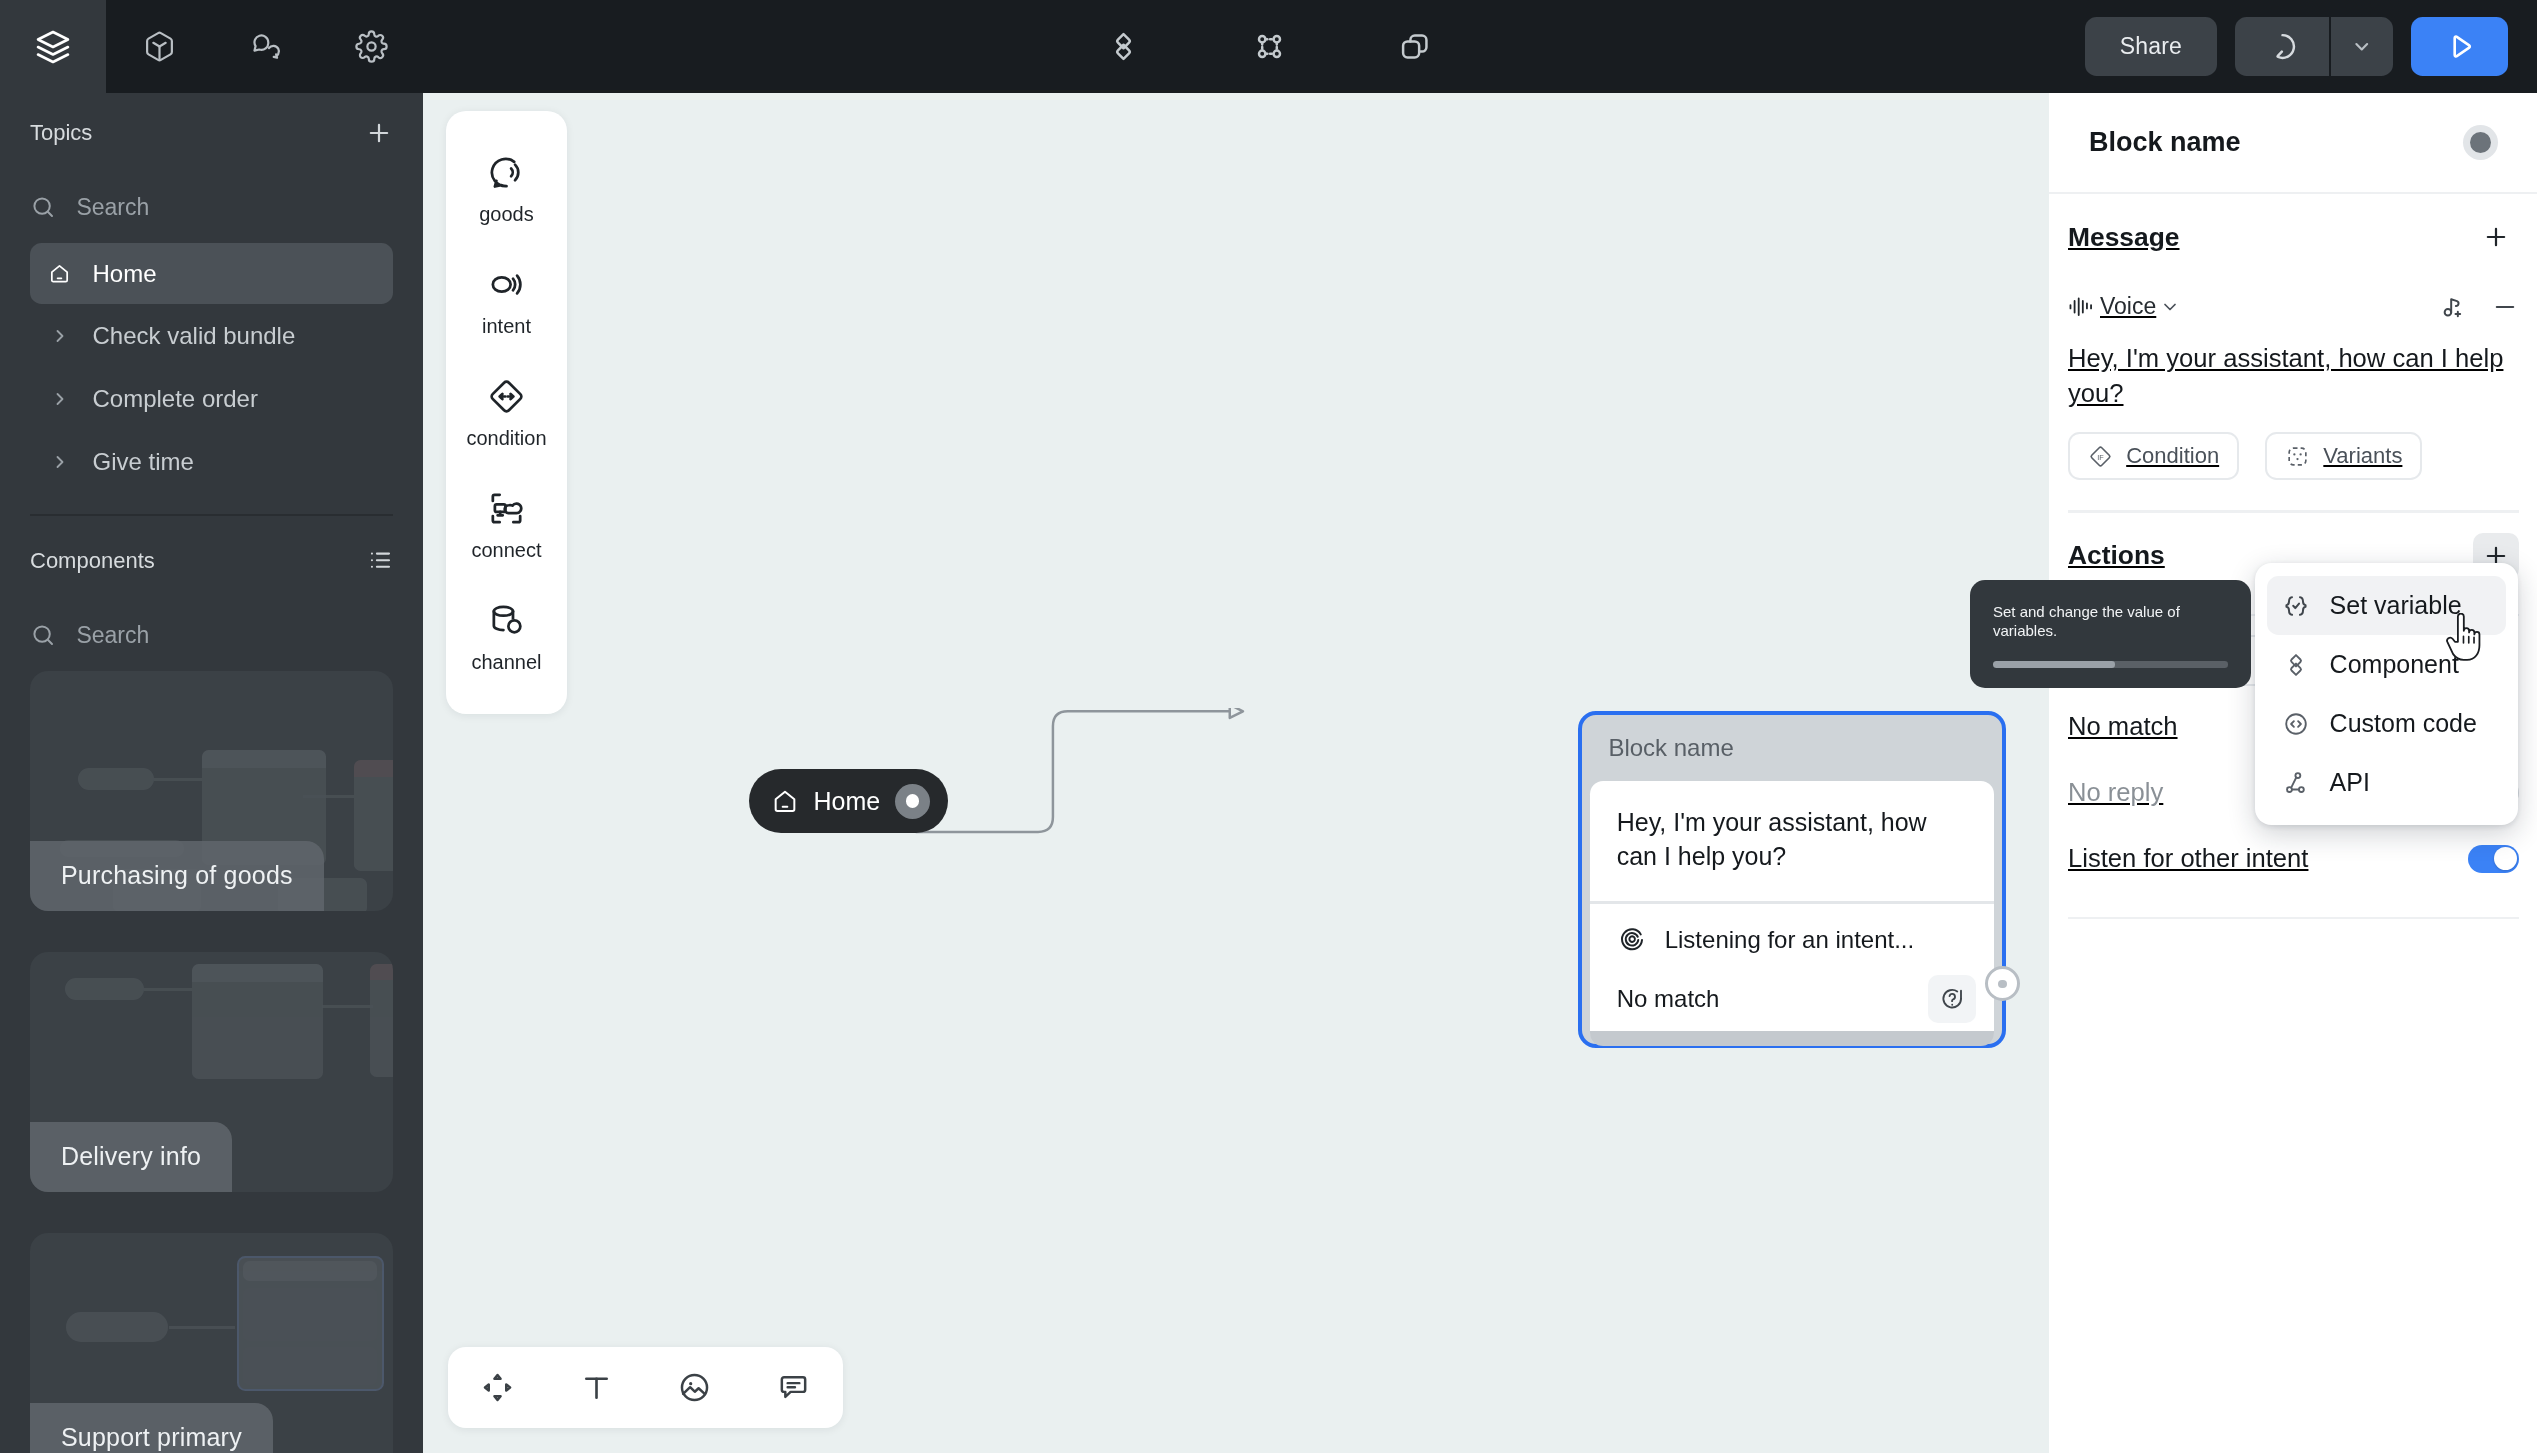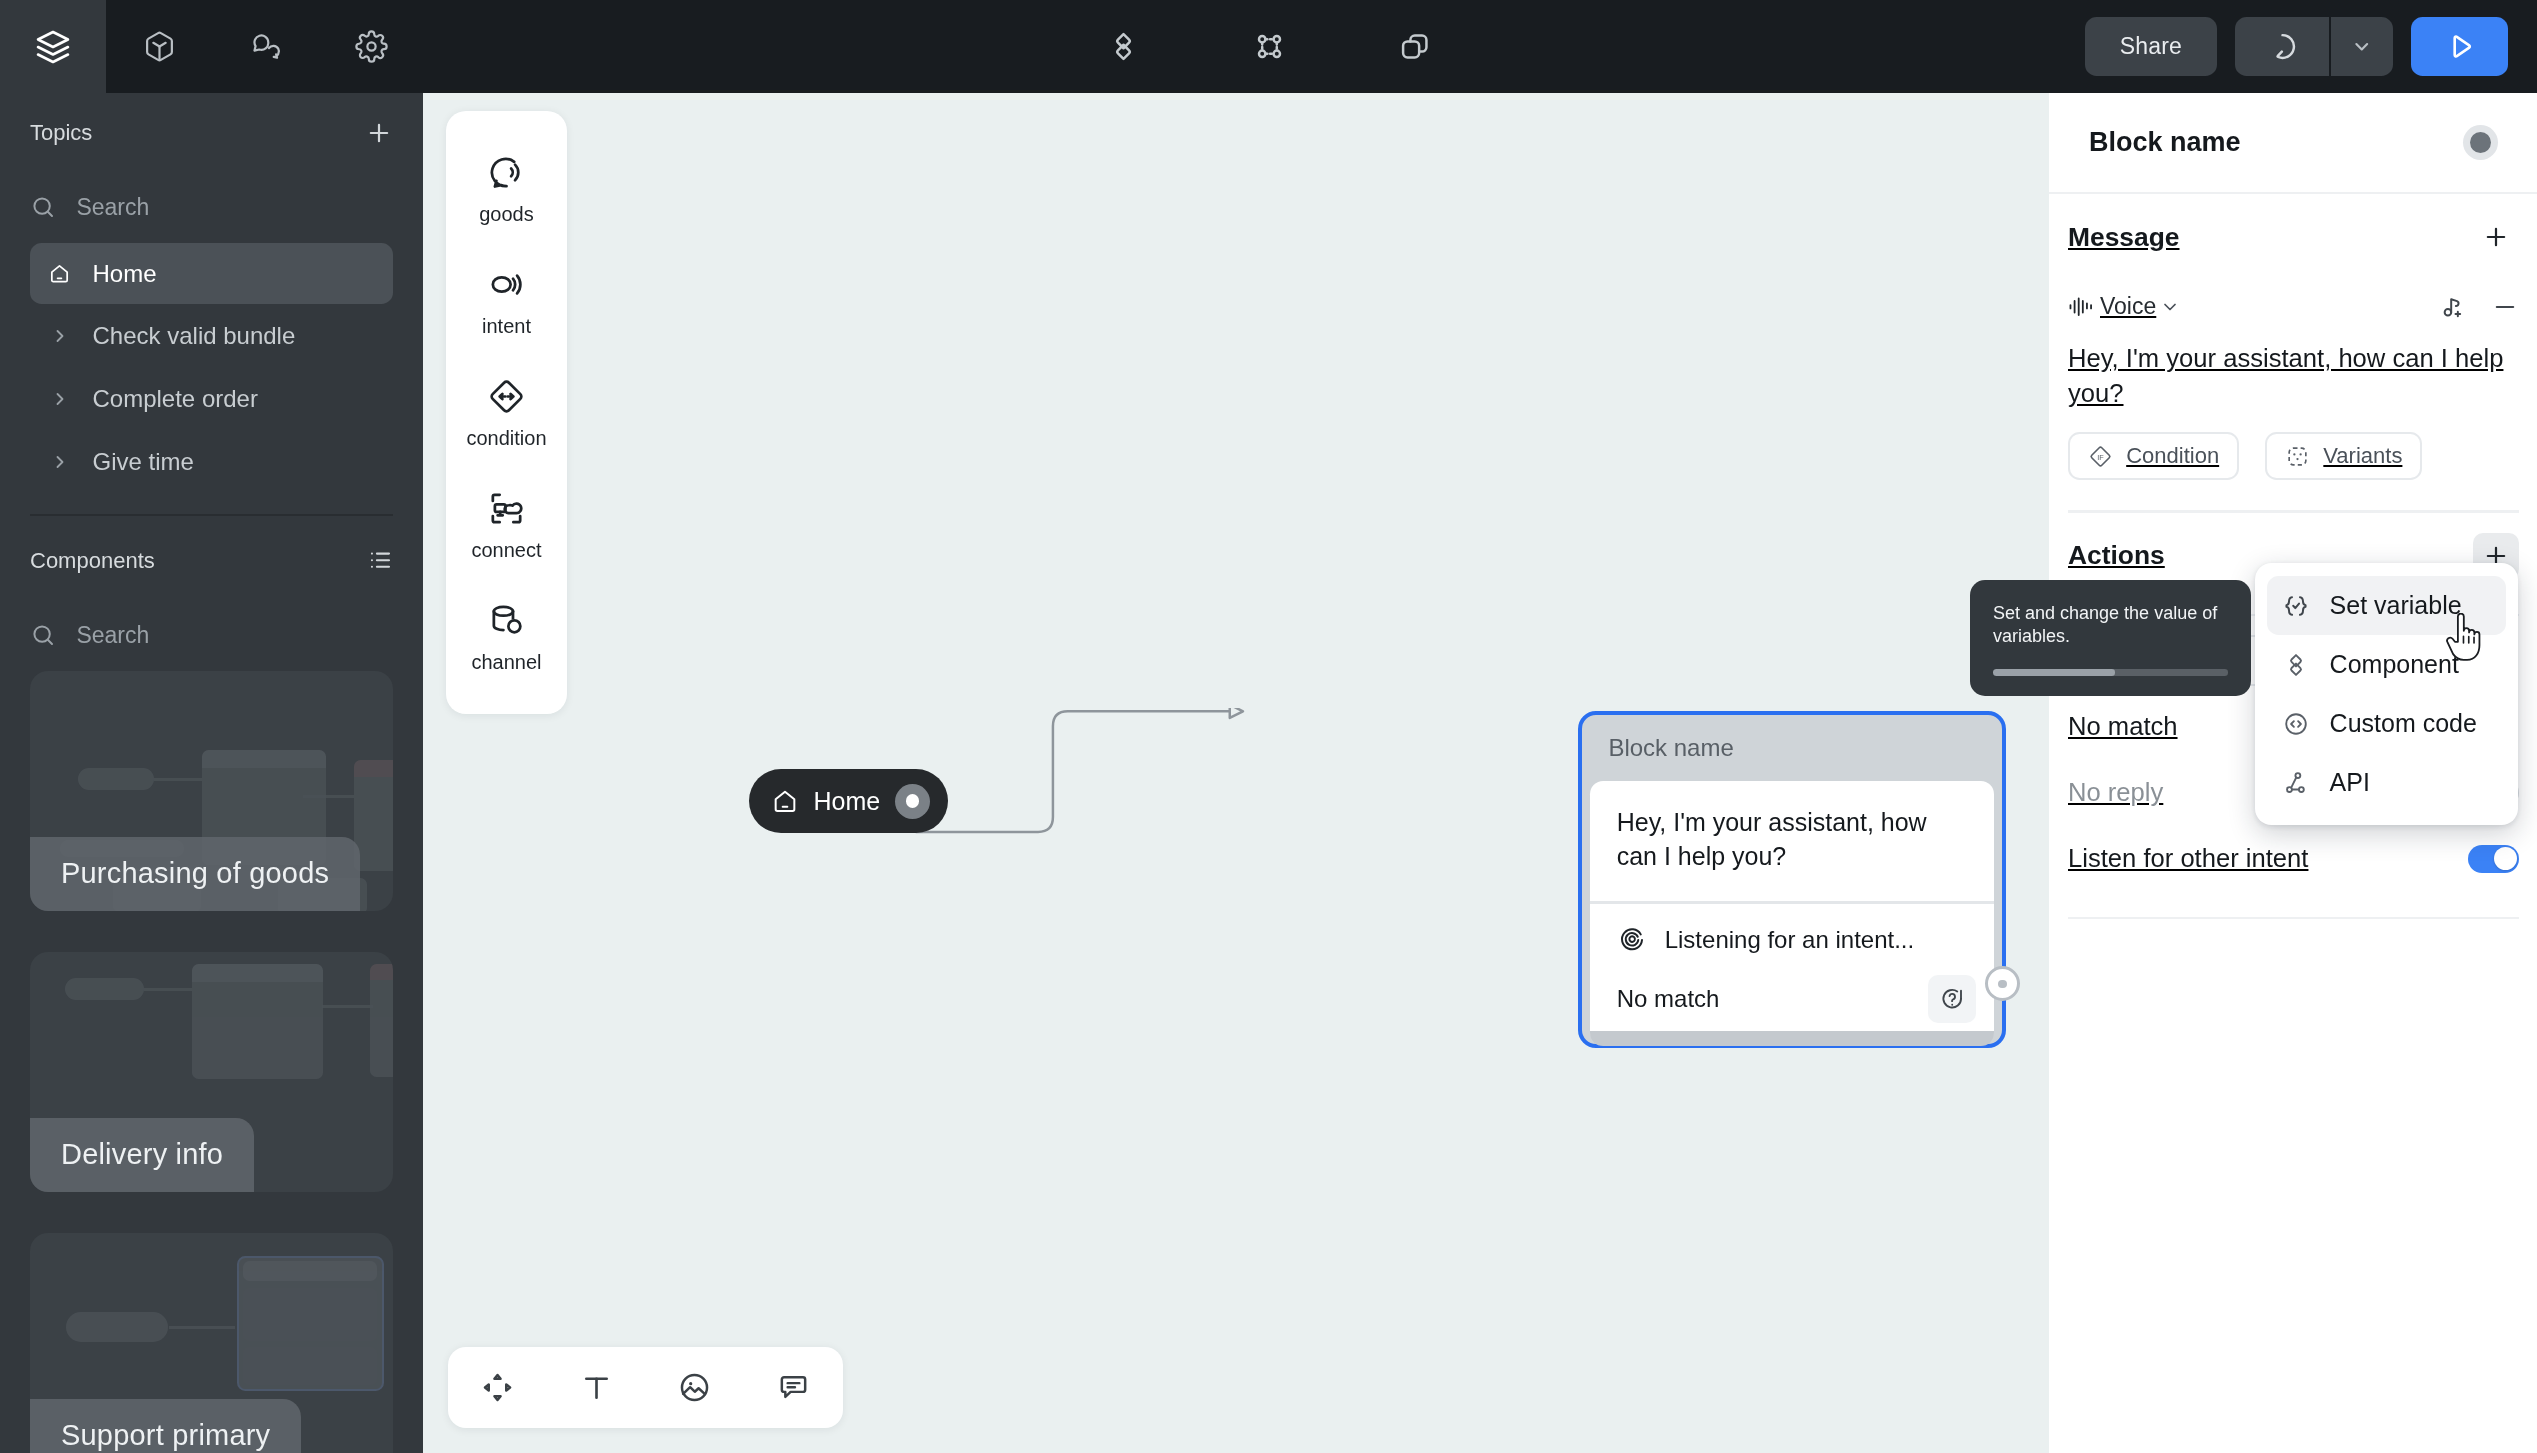--- a/index.html
+++ b/index.html
@@ -77,21 +77,21 @@
 
   .comp-list { flex: 1; overflow: hidden; padding: 0 30px; }
   .comp-card {
     position: relative; height: 240px; margin-bottom: 41px; border-radius: 18px;
     background: #3b4146; overflow: hidden; cursor: pointer;
   }
   .comp-thumb { position: absolute; inset: 0; opacity: .30; }
   .comp-label {
     position: absolute; left: 0; bottom: 0; padding: 20px 31px 21.5px 31px;
     background: rgba(96,102,108,.85); border-top-right-radius: 18px;
-    font-size: 29px; color: #eef1f3; letter-spacing: 0.2px;
+    font-size: 25px; color: #eef1f3; letter-spacing: 0.2px;
   }
   
   .mini { position: absolute; background: #6e757b; border-radius: 5px; opacity:.85;}
   .mini.hdr { background: #868d93; }
   .mini.pill { border-radius: 25px; }
   .mini.red { background: #8f6f74; }
   .mini.blue-border { border: 2.5px solid #7f9bd6; background: #757c82; }
   .mini.line { background: #6e757b; height: 2.5px; border-radius: 0; }
 
   
@@ -241,21 +241,21 @@
     height: 59px; display: flex; align-items: center; gap: 20px; padding: 0 15px;
     border-radius: 11.6px; font-size: 25px; color: #15191d; cursor: pointer;
   }
   .dd-item.active { background: #f1f2f4; }
 
   .tooltip {
     position: absolute; left: 1970px; top: 580px; width: 281px;
     background: #32383d; border-radius: 15px; padding: 21.5px 23px 20px 23px;
     z-index: 50;
   }
-  .tt-text { font-size: 18px; line-height: 1.32; color: #f2f4f6; }
+  .tt-text { font-size: 15px; line-height: 1.32; color: #f2f4f6; }
   .tt-bar { margin-top: 20px; height: 6.6px; border-radius: 3.3px; background: #5a6066; overflow: hidden;}
   .tt-bar i { display:block; height: 100%; background: #9aa1a8; border-radius: 3.3px; }
 
   .cursor { position: absolute; left: 2441px; top: 613px; z-index: 60; pointer-events: none;}
 
   svg { display: block; }
 </style>
 </head>
 <body>
 

